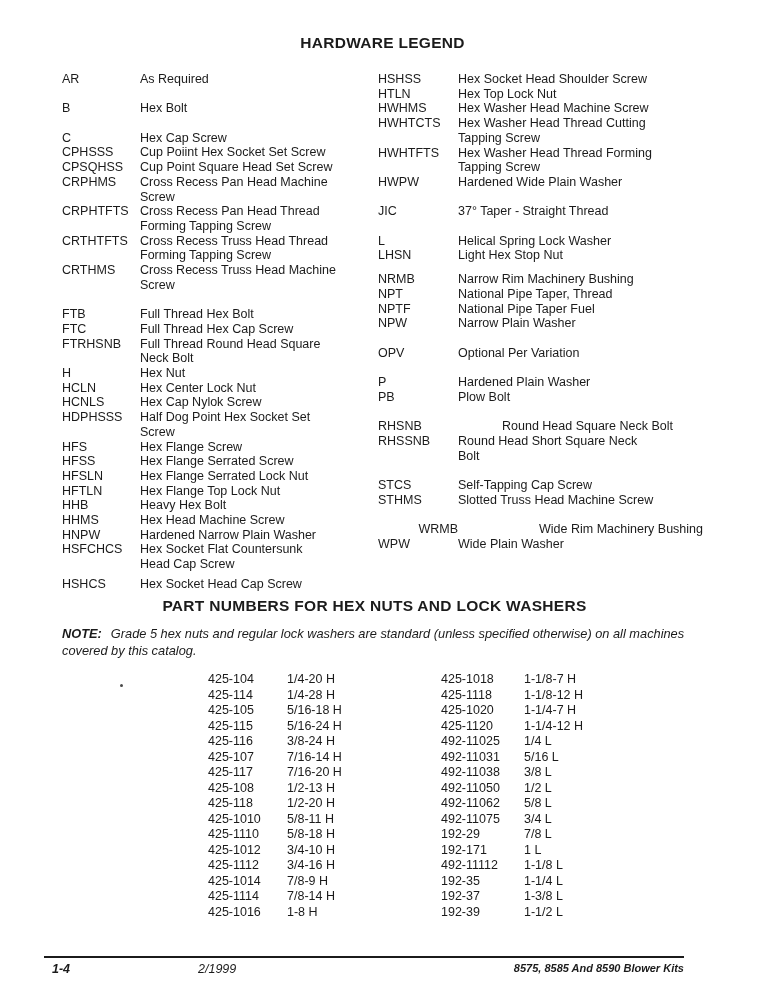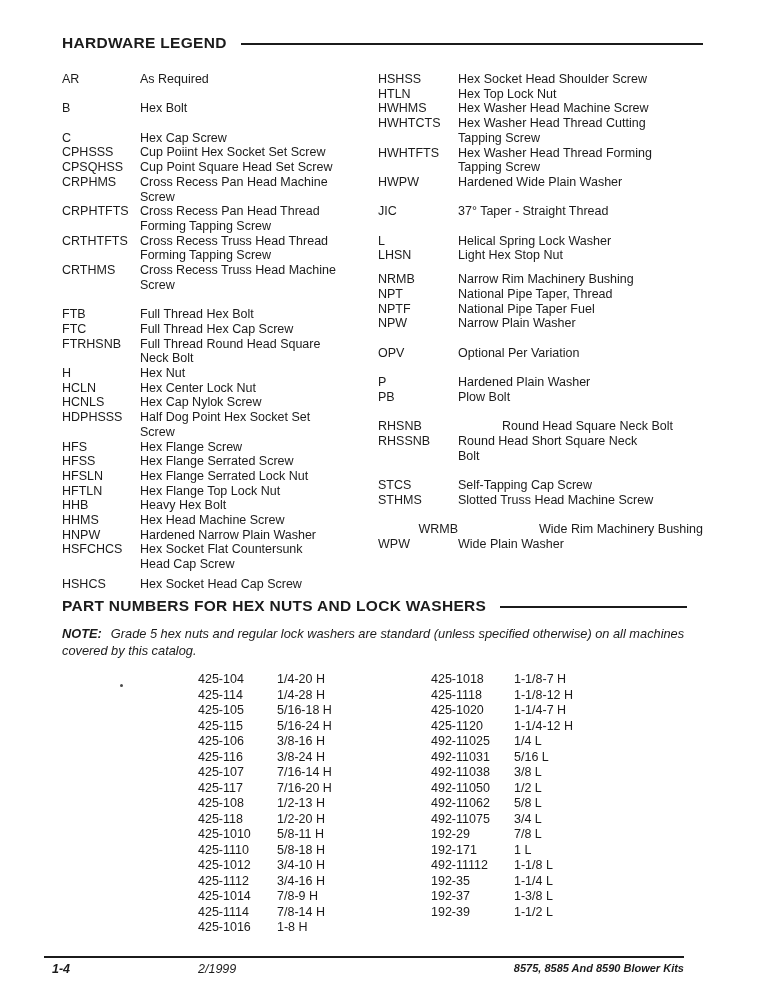--- a/index.html
+++ b/index.html
@@ -11,20 +11,21 @@
     font-family: "Liberation Sans", "DejaVu Sans", sans-serif;
     color: #1b1b1b;
     overflow: hidden;
   }
 
   
   .sec-header {
     position: absolute;
     display: flex;
     align-items: center;
+    flex-direction: column;
   }
   .sec-title {
     margin: 0;
     font-size: 15.5px;
     font-weight: bold;
     letter-spacing: 0.3px;
     white-space: nowrap;
   }
   .rule {
     flex: 1;
@@ -65,21 +66,21 @@
     font-size: 12.8px;
     line-height: 16.5px;
     font-style: italic;
   }
   .note-label { font-weight: bold; margin-right: 9px; }
 
   
   .parts {
     position: absolute;
     top: 672px;
-    left: 198px;
+    left: 208px;
     display: flex;
     font-size: 12.5px;
     line-height: 15.5px;
   }
   .parts-col-left { width: 233px; }
   .part-row { display: flex; }
   .part-row .pn { flex: 0 0 79px; }
   .parts-col-right .part-row .pn { flex: 0 0 83px; }
 
   
@@ -343,24 +344,20 @@
         </div>
         <div class="part-row">
           <span class="pn">425-105</span>
           <span class="size">5/16-18 H</span>
         </div>
         <div class="part-row">
           <span class="pn">425-115</span>
           <span class="size">5/16-24 H</span>
         </div>
         <div class="part-row">
-          <span class="pn">425-106</span>
-          <span class="size">3/8-16 H</span>
-        </div>
-        <div class="part-row">
           <span class="pn">425-116</span>
           <span class="size">3/8-24 H</span>
         </div>
         <div class="part-row">
           <span class="pn">425-107</span>
           <span class="size">7/16-14 H</span>
         </div>
         <div class="part-row">
           <span class="pn">425-117</span>
           <span class="size">7/16-20 H</span>

